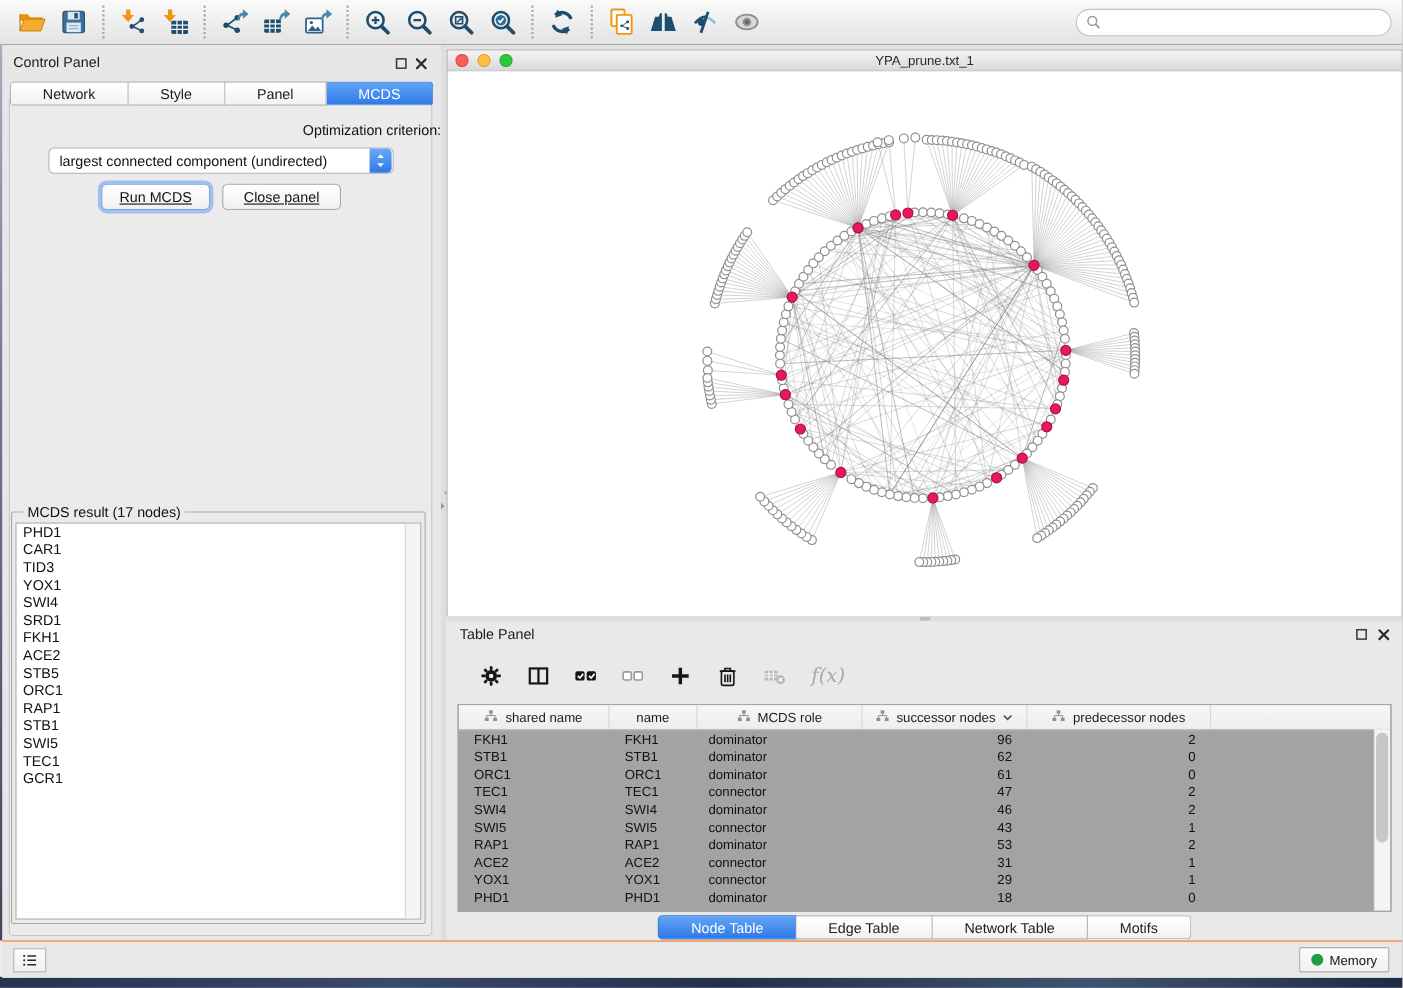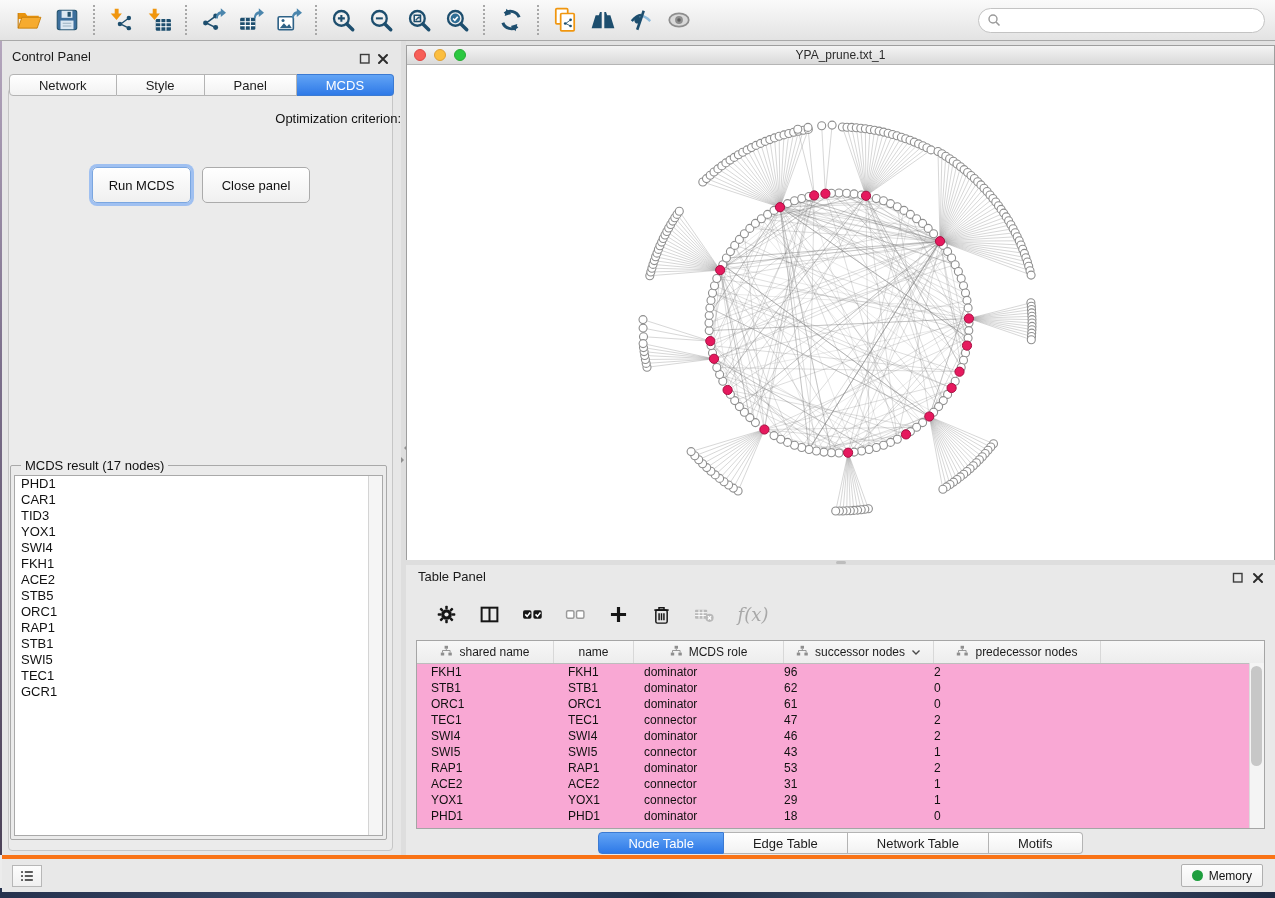--- a/index.html
+++ b/index.html
@@ -38,23 +38,23 @@
   .seg button:last-child{border-radius:0 4px 4px 0;}
   .seg button.active{background:linear-gradient(#62a4f5,#2e79e7);color:#fff;border-color:#3b7ad2;}
   .cp-card{position:absolute;left:6px;top:47px;width:385px;height:763px;box-sizing:border-box;
     background:#ebebeb;border:1px solid #c6c6c6;border-radius:4px;}
   .opt-label{position:absolute;left:0;top:70px;width:100%;text-align:right;font-size:13px;color:#111;}
   .combo{position:absolute;left:42px;top:93px;width:314px;height:24px;box-sizing:border-box;
     background:#fff;border:1px solid #b3b3b3;border-radius:5px;display:flex;align-items:center;cursor:pointer;}
   .combo .val{flex:1;font-size:13px;color:#111;padding-left:9px;white-space:nowrap;overflow:hidden;}
   .combo .step{width:20px;height:22px;border-radius:0 4px 4px 0;margin-right:1px;
     background:linear-gradient(#6aa9f7,#2e79e7);display:flex;align-items:center;justify-content:center;}
-  .mac-btn{position:absolute;height:36px;box-sizing:border-box;border:1px solid #ababab;border-radius:5px;
+  .mac-btn{position:absolute;height:24px;box-sizing:border-box;border:1px solid #ababab;border-radius:5px;
     background:linear-gradient(#ffffff,#f0f0f0);font-size:13px;color:#111;cursor:pointer;
-    font-family:"Liberation Sans",sans-serif;}
+    font-family:"Liberation Sans",sans-serif;text-decoration:underline;}
   .btn-run{left:90px;top:126px;width:99px;box-shadow:0 0 0 3px rgba(96,156,245,.55);border-color:#7aa6e0;}
   .btn-close{left:200px;top:126px;width:108px;}
   .groupbox{position:absolute;left:8px;top:424px;width:377px;height:375px;box-sizing:border-box;
     border:1px solid #a9a9a9;border-radius:2px;}
   .groupbox .gb-title{position:absolute;left:10px;top:-8px;background:#ebebeb;padding:0 4px;
     font-size:13px;color:#111;}
   .gb-list{position:absolute;left:3px;top:9px;right:3px;bottom:3px;background:#fff;
     border:1px solid #a9a9a9;overflow:hidden;}
   .gb-scroll{position:absolute;right:0;top:0;bottom:0;width:13px;background:#f5f5f5;border-left:1px solid #d4d4d4;}
   .mcds-item{font-size:13px;line-height:16px;padding-left:6px;color:#111;cursor:default;}
@@ -83,37 +83,37 @@
   .table-panel{position:absolute;left:0;top:524px;width:869px;height:290px;background:#e9e9e9;}
   .tp-title{position:absolute;left:12px;top:4px;font-size:13px;color:#1a1a1a;}
   .tp-float{right:31px;top:5px;} .tp-close{right:11px;top:5px;}
   .tp-toolbar{position:absolute;left:10px;top:27px;height:45px;display:flex;align-items:center;gap:15px;padding-left:16px;}
   .tp-btn{width:28px;height:28px;border:none;background:transparent;display:flex;align-items:center;
     justify-content:center;padding:0;cursor:pointer;}
   .tp-btn svg{width:21px;height:21px;}
   .tp-btn.disabled{cursor:default;}
   .fx{font-family:"DejaVu Serif",serif;font-style:italic;font-size:18px;color:#a8a8a8;}
   .tbl-box{position:absolute;left:10px;top:75px;width:849px;height:189px;box-sizing:border-box;
-    background:#f9a8d4;border:1px solid #a5a5a5;overflow:hidden;}
+    background:#a3a3a3;border:1px solid #a5a5a5;overflow:hidden;}
   .tbl-head{display:flex;height:22px;background:linear-gradient(#f7f7f7,#ededed);border-bottom:1px solid #bdbdbd;}
   .hcell{display:flex;align-items:center;justify-content:center;gap:6px;font-size:12px;color:#1c1c1c;
     box-sizing:border-box;border-right:1px solid #d8d8d8;cursor:pointer;}
   .tbl-body{position:relative;}
   .trow{display:flex;height:16px;align-items:center;cursor:default;}
   .tcell{font-size:12px;color:#111;box-sizing:border-box;white-space:nowrap;overflow:hidden;}
   .tcell.l{padding-left:14px;text-align:left;}
   .tcell.l2{padding-left:10px;text-align:left;}
-  .tcell.r{padding-right:14px;text-align:left;}
+  .tcell.r{padding-right:14px;text-align:right;}
   .tbl-scroll{position:absolute;right:0;top:22px;bottom:0;width:14px;background:#f4f4f4;border-left:1px solid #dcdcdc;}
   .tbl-thumb{position:absolute;left:1px;top:3px;width:11px;height:100px;background:#c7c7c7;border-radius:6px;cursor:pointer;}
   .tp-tabs{position:absolute;left:0;top:267px;width:100%;display:flex;justify-content:center;}
 
   
   .status-bar{position:absolute;left:2px;top:855px;width:1273px;height:33px;background:#e8e8e8;
-    border-top:4px solid #f97316;}
+    border-top:1px solid #f97316;}
   .list-btn{position:absolute;left:10px;top:6px;width:30px;height:22px;box-sizing:border-box;
     border:1px solid #b7b7b7;background:linear-gradient(#fdfdfd,#f0f0f0);display:flex;align-items:center;
     justify-content:center;cursor:pointer;}
   .mem-btn{position:absolute;right:12px;top:5px;height:23px;box-sizing:border-box;border:1px solid #b0b0b0;
     background:linear-gradient(#fdfdfd,#f1f1f1);display:flex;align-items:center;gap:6px;padding:0 10px;
     font-size:12px;color:#111;cursor:pointer;border-radius:2px;font-family:"Liberation Sans",sans-serif;}
   .mem-dot{width:11px;height:11px;border-radius:50%;background:#1e9e3e;}
 </style>
 </head>
 <body>
@@ -293,31 +293,41 @@
             <path d="M2 2 L10 10 M10 2 L2 10" stroke="#2c2c2c" stroke-width="2" stroke-linecap="round"></path>
           </svg></span>
       <div class="cp-tabs seg" id="cp-tabs">
           <button>Network</button>
           <button>Style</button>
           <button>Panel</button>
           <button class="active">MCDS</button>
         </div>
       <div class="cp-card"></div>
       <div class="opt-label">Optimization criterion:</div>
+      <div class="combo">
+        <span class="val">largest connected component (undirected)</span>
+        <span class="step">
+            <svg viewBox="0 0 10 14" width="10" height="14">
+              <path d="M5 1.2 L8 4.6 H2z" fill="#fff"></path>
+              <path d="M5 12.8 L8 9.4 H2z" fill="#fff"></path>
+            </svg>
+          </span>
+      </div>
       <button class="mac-btn btn-run">Run MCDS</button>
       <button class="mac-btn btn-close">Close panel</button>
       <div class="groupbox">
         <span class="gb-title">MCDS result (17 nodes)</span>
         <div class="gb-list" id="mcds-list">
           <div class="gb-scroll"></div>
         <div class="mcds-item">PHD1</div>
             <div class="mcds-item">CAR1</div>
             <div class="mcds-item">TID3</div>
             <div class="mcds-item">YOX1</div>
             <div class="mcds-item">SWI4</div>
+            <div class="mcds-item">SRD1</div>
             <div class="mcds-item">FKH1</div>
             <div class="mcds-item">ACE2</div>
             <div class="mcds-item">STB5</div>
             <div class="mcds-item">ORC1</div>
             <div class="mcds-item">RAP1</div>
             <div class="mcds-item">STB1</div>
             <div class="mcds-item">SWI5</div>
             <div class="mcds-item">TEC1</div>
             <div class="mcds-item">GCR1</div>
           </div>

